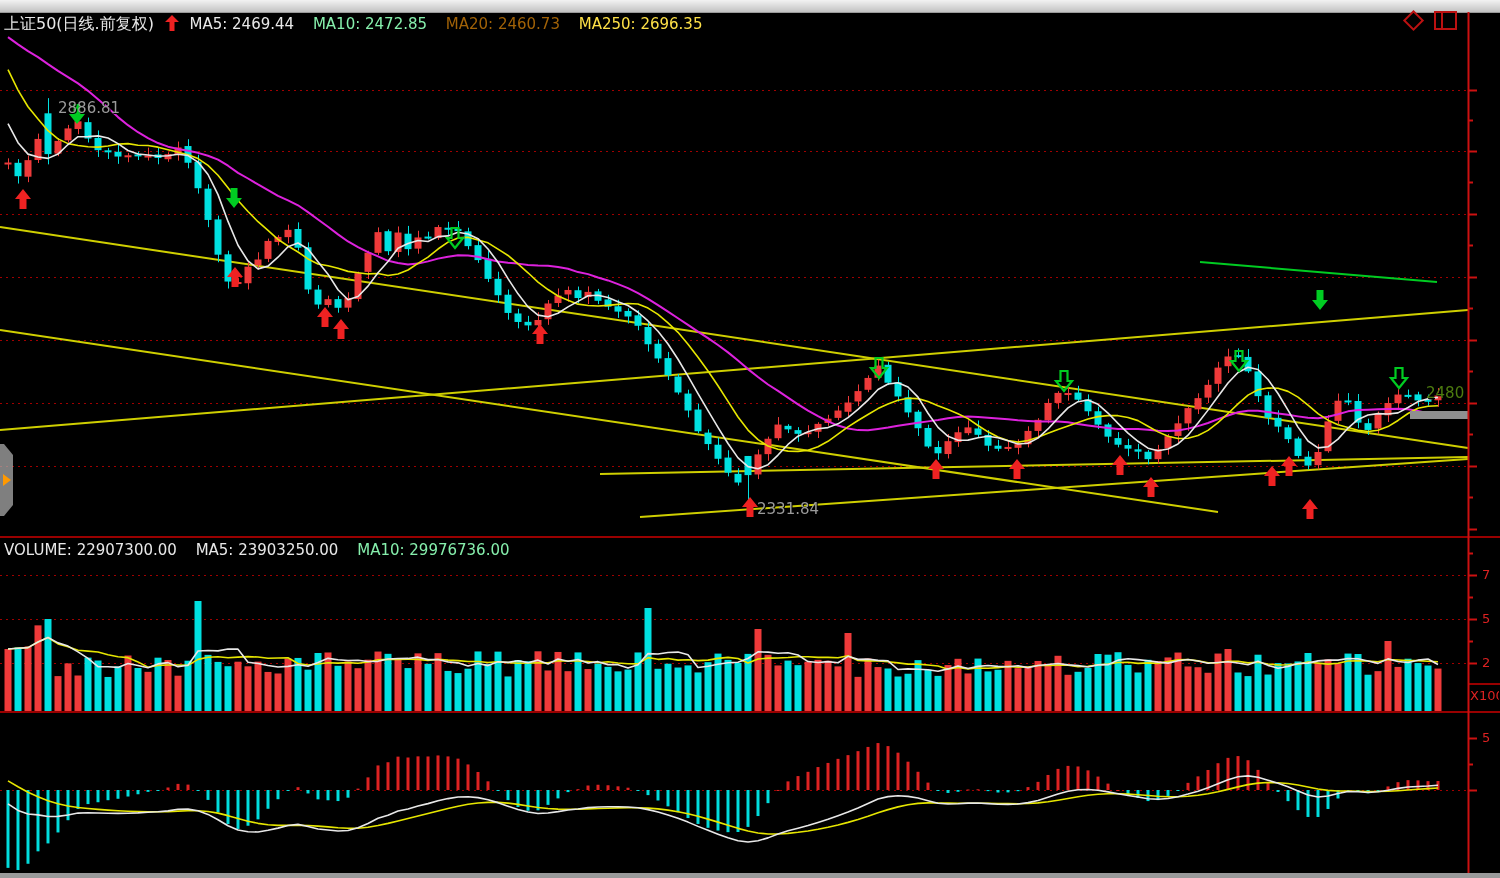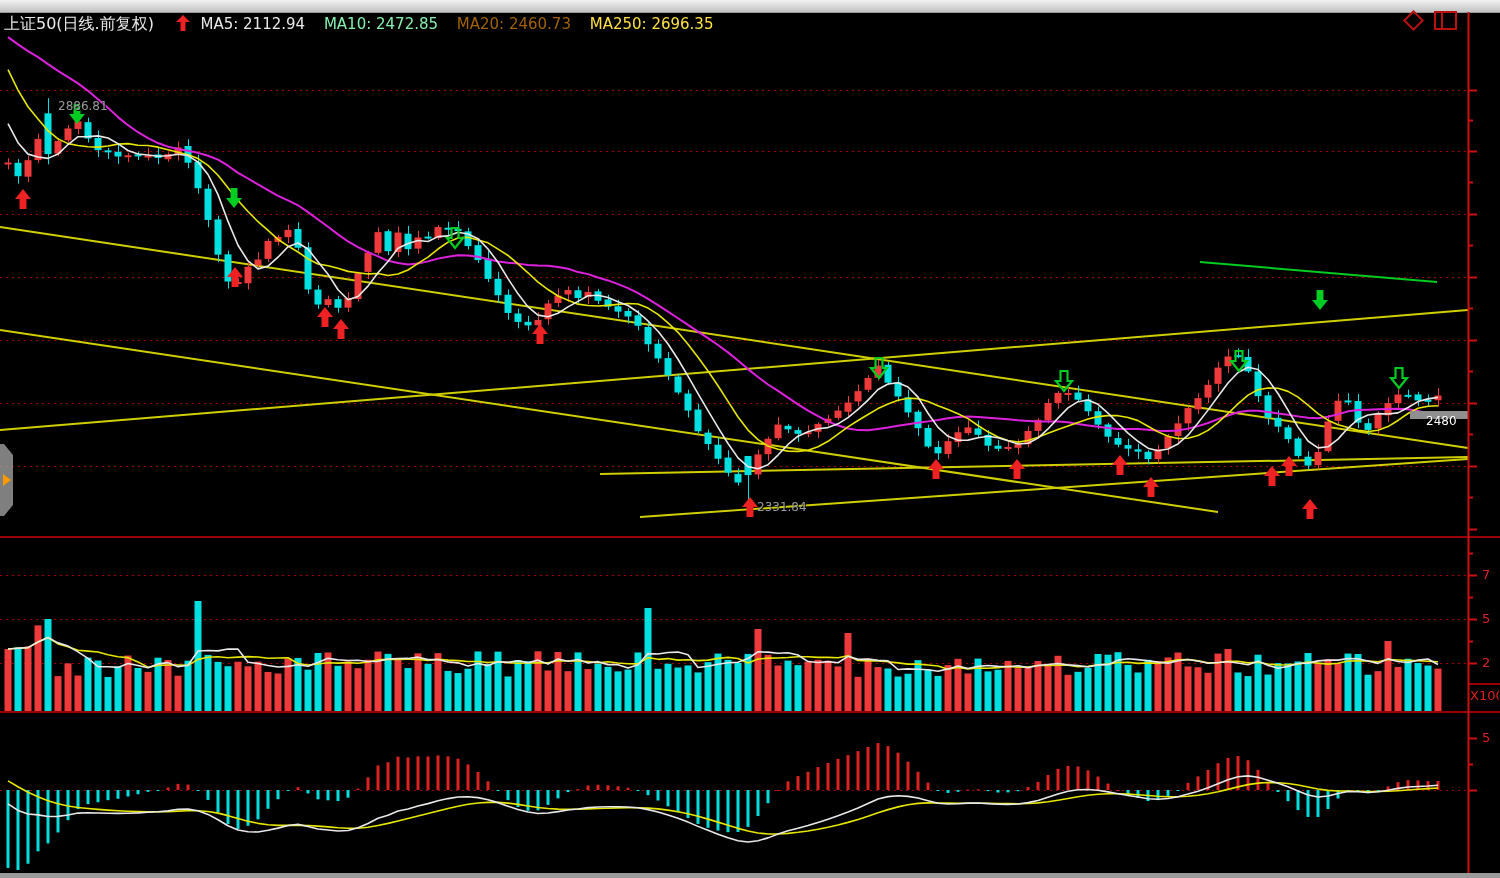--- a/index.html
+++ b/index.html
@@ -5,21 +5,21 @@
   html,body{margin:0;padding:0;background:#000;width:1500px;height:878px;overflow:hidden;
     font-family:"DejaVu Sans","Liberation Sans",sans-serif;}
   #app{position:relative;width:1500px;height:878px;background:#000;}
   #titlebar{position:absolute;left:0;top:0;width:1500px;height:12px;
     background:linear-gradient(#f2f2f2,#c2c2c2);border-bottom:1px solid #9a9a9a;}
   #bottombar{position:absolute;left:0;top:873px;width:1500px;height:5px;background:#9a9a9a;}
   #chart{position:absolute;left:0;top:0;z-index:1;}
   .hdr{position:absolute;z-index:3;font-size:15px;white-space:nowrap;letter-spacing:0px;}
   .hdr span{margin-right:14px;}
   .c-white{color:#e8e8e8}.c-yellow{color:#86efac}.c-magenta{color:#a16207}.c-green{color:#fde047}
-  .annot{position:absolute;z-index:3;color:#9a9a9a;font-size:12px;white-space:nowrap;
+  .annot{position:absolute;z-index:3;color:#9a9a9a;font-size:15px;white-space:nowrap;
     text-shadow:1px 1px 0 #000;}
   .axis-label{position:absolute;z-index:3;color:#dd2222;font-size:13px;}
   #uparrow-hdr{display:inline-block;width:14px;height:16px;margin:0 6px 0 4px;vertical-align:-2px;}
   #icon-diamond{position:absolute;z-index:3;left:1406px;top:13px;width:11px;height:11px;
     border:2px solid #bb1111;transform:rotate(45deg);background:transparent;}
   #icon-book{position:absolute;z-index:3;left:1434px;top:11px;width:19px;height:15px;
     border:2px solid #bb1111;}
   #icon-book .divider{position:absolute;left:5px;top:0;width:2px;height:15px;background:#bb1111;}
   #left-tab{position:absolute;z-index:3;left:0;top:444px;width:13px;height:72px;
     background:rgba(170,170,170,.75);
@@ -709,35 +709,40 @@
         <line x1="1468" y1="553.5" x2="1473" y2="553.5" stroke="#cc1111" stroke-width="2"></line>
         <line x1="1468" y1="597.5" x2="1473" y2="597.5" stroke="#cc1111" stroke-width="2"></line>
         <line x1="1468" y1="641.5" x2="1473" y2="641.5" stroke="#cc1111" stroke-width="2"></line>
         <line x1="1468" y1="738.5" x2="1477" y2="738.5" stroke="#cc1111" stroke-width="2"></line>
         <line x1="1468" y1="790.5" x2="1477" y2="790.5" stroke="#cc1111" stroke-width="2"></line>
         <line x1="1468" y1="764.5" x2="1473" y2="764.5" stroke="#cc1111" stroke-width="2"></line>
       </g>
     </svg>
 
   <div class="hdr" style="left:4px;top:14px;">
-    <span class="c-white" style="font-size:16px;margin-right:13px">上证50(日线.前复权)</span>
+    <span class="c-white" style="font-size:16px;margin-right:2px">上证50(日线.前复权)</span>
     <svg id="uparrow-hdr" viewBox="0 0 14 16">
       <path d="M7,0 L14,7 L9.5,7 L9.5,16 L4.5,16 L4.5,7 L0,7 Z" fill="#ee2222"></path>
     </svg>
-    <span class="c-white">MA5: 2112.94</span>
+    <span class="c-white">MA5: 2469.44</span>
     <span class="c-yellow">MA10: 2472.85</span>
     <span class="c-magenta">MA20: 2460.73</span>
     <span class="c-green">MA250: 2696.35</span>
   </div>
 
+  <div class="hdr" style="left:4px;top:541px;">
+    <span class="c-white">VOLUME: 22907300.00</span>
+    <span class="c-white">MA5: 23903250.00</span>
+    <span class="c-yellow">MA10: 29976736.00</span>
+  </div>
 
 
   <div class="annot" style="left:58px;top:99px;">2886.81</div>
   <div class="annot" style="left:757px;top:500px;text-align:right;">2331.84</div>
-  <div class="annot" style="left:1426px;top:414px;color:#ffffff;">2480</div>
+  <div class="annot" style="left:1426px;top:384px;color:#4d7c0f;">2480</div>
   <div id="x10-box">X10000</div>
 
   <div id="icon-diamond"></div>
   <div id="icon-book">
       <div class="divider"></div>
     </div>
 
   <div id="left-tab">
     <div class="tri"></div>
   </div>

